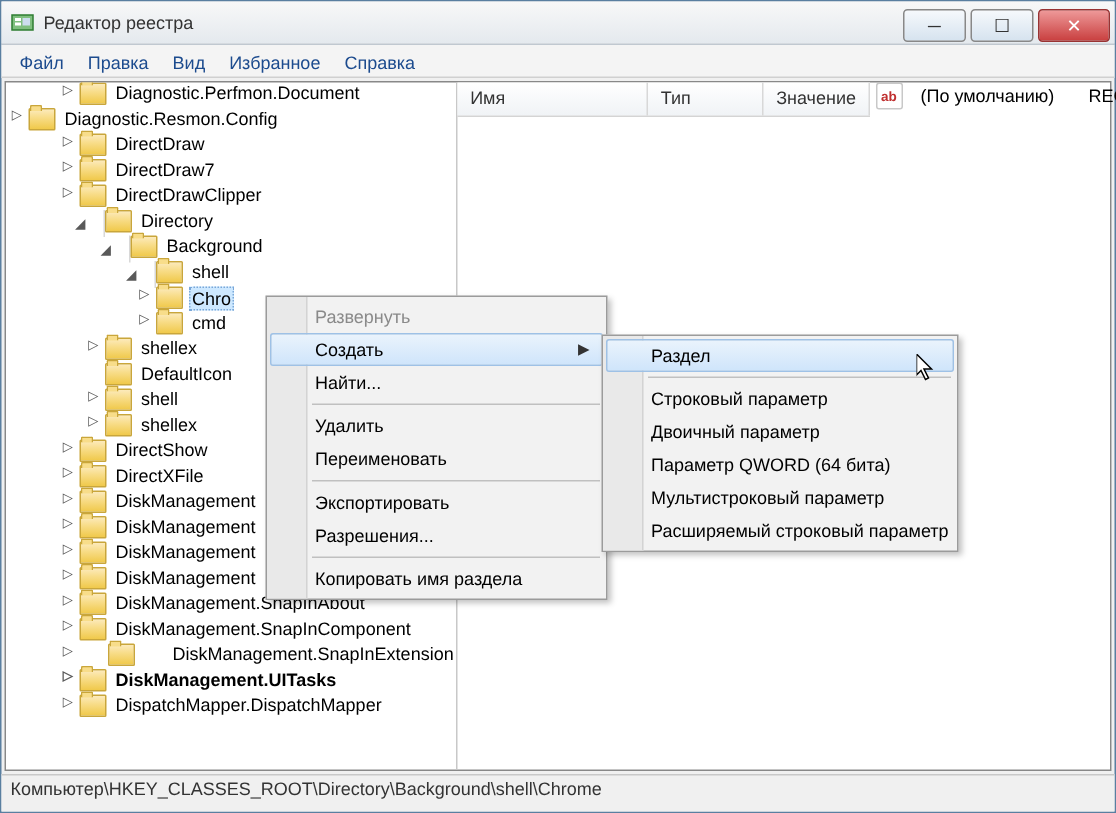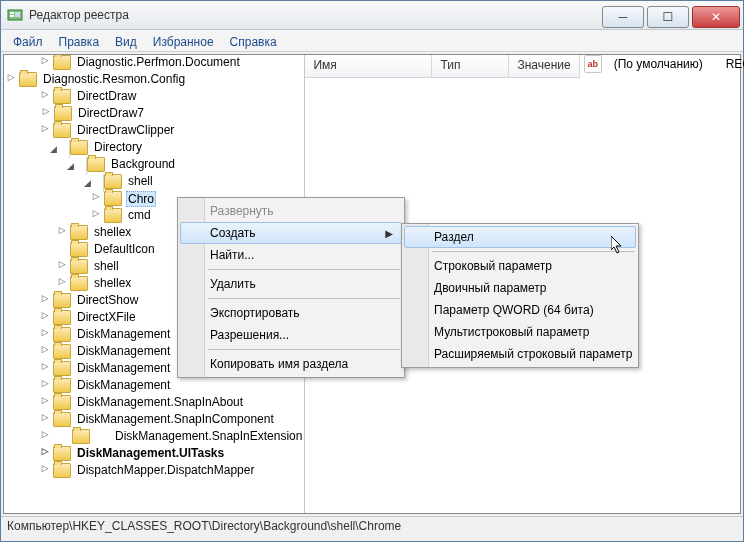--- a/index.html
+++ b/index.html
@@ -88,21 +88,21 @@
           <div class="row" style="">
             <span class="tw exp"></span>
             <span class="folder"></span>
             <span class="lbl">Diagnostic.Resmon.Config</span>
           </div>
           <div class="row" style="padding-left: 34px;">
             <span class="tw exp"></span>
             <span class="folder"></span>
             <span class="lbl">DirectDraw</span>
           </div>
-          <div class="row" style="padding-left: 18px; margin-left: 17px;">
+          <div class="row" style="padding-left: 34px;">
             <span class="tw exp"></span>
             <span class="folder"></span>
             <span class="lbl">DirectDraw7</span>
           </div>
           <div class="row" style="padding-left: 34px;">
             <span class="tw exp"></span>
             <span class="folder"></span>
             <span class="lbl">DirectDrawClipper</span>
           </div>
           <div class="row" style="padding-left: 34px;">
@@ -235,20 +235,23 @@
         <span>Создать</span>
         <span class="arrow">▶</span>
       </div>
       <div class="mi">
         <span>Найти...</span>
       </div>
       <div class="sep"></div>
       <div class="mi">
         <span>Удалить</span>
       </div>
+      <div class="mi">
+        <span>Переименовать</span>
+      </div>
       <div class="sep"></div>
       <div class="mi">
         <span>Экспортировать</span>
       </div>
       <div class="mi">
         <span>Разрешения...</span>
       </div>
       <div class="sep"></div>
       <div class="mi">
         <span>Копировать имя раздела</span>

